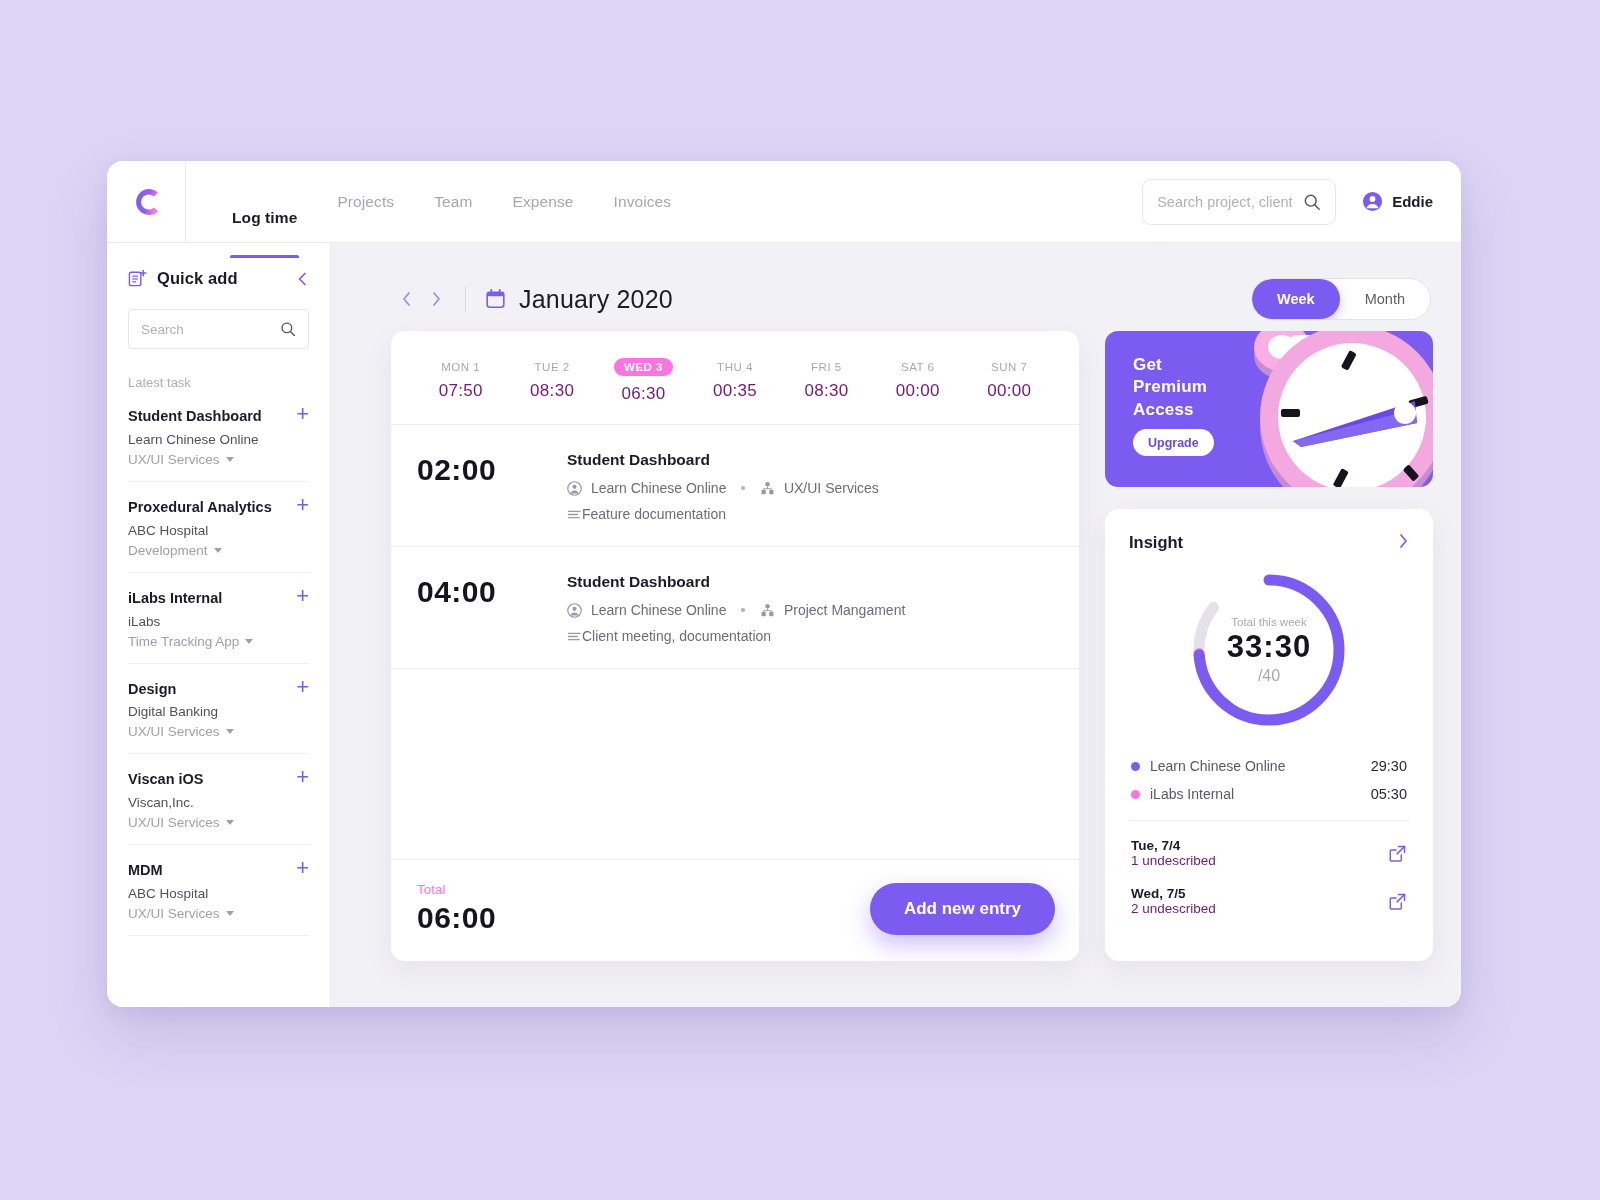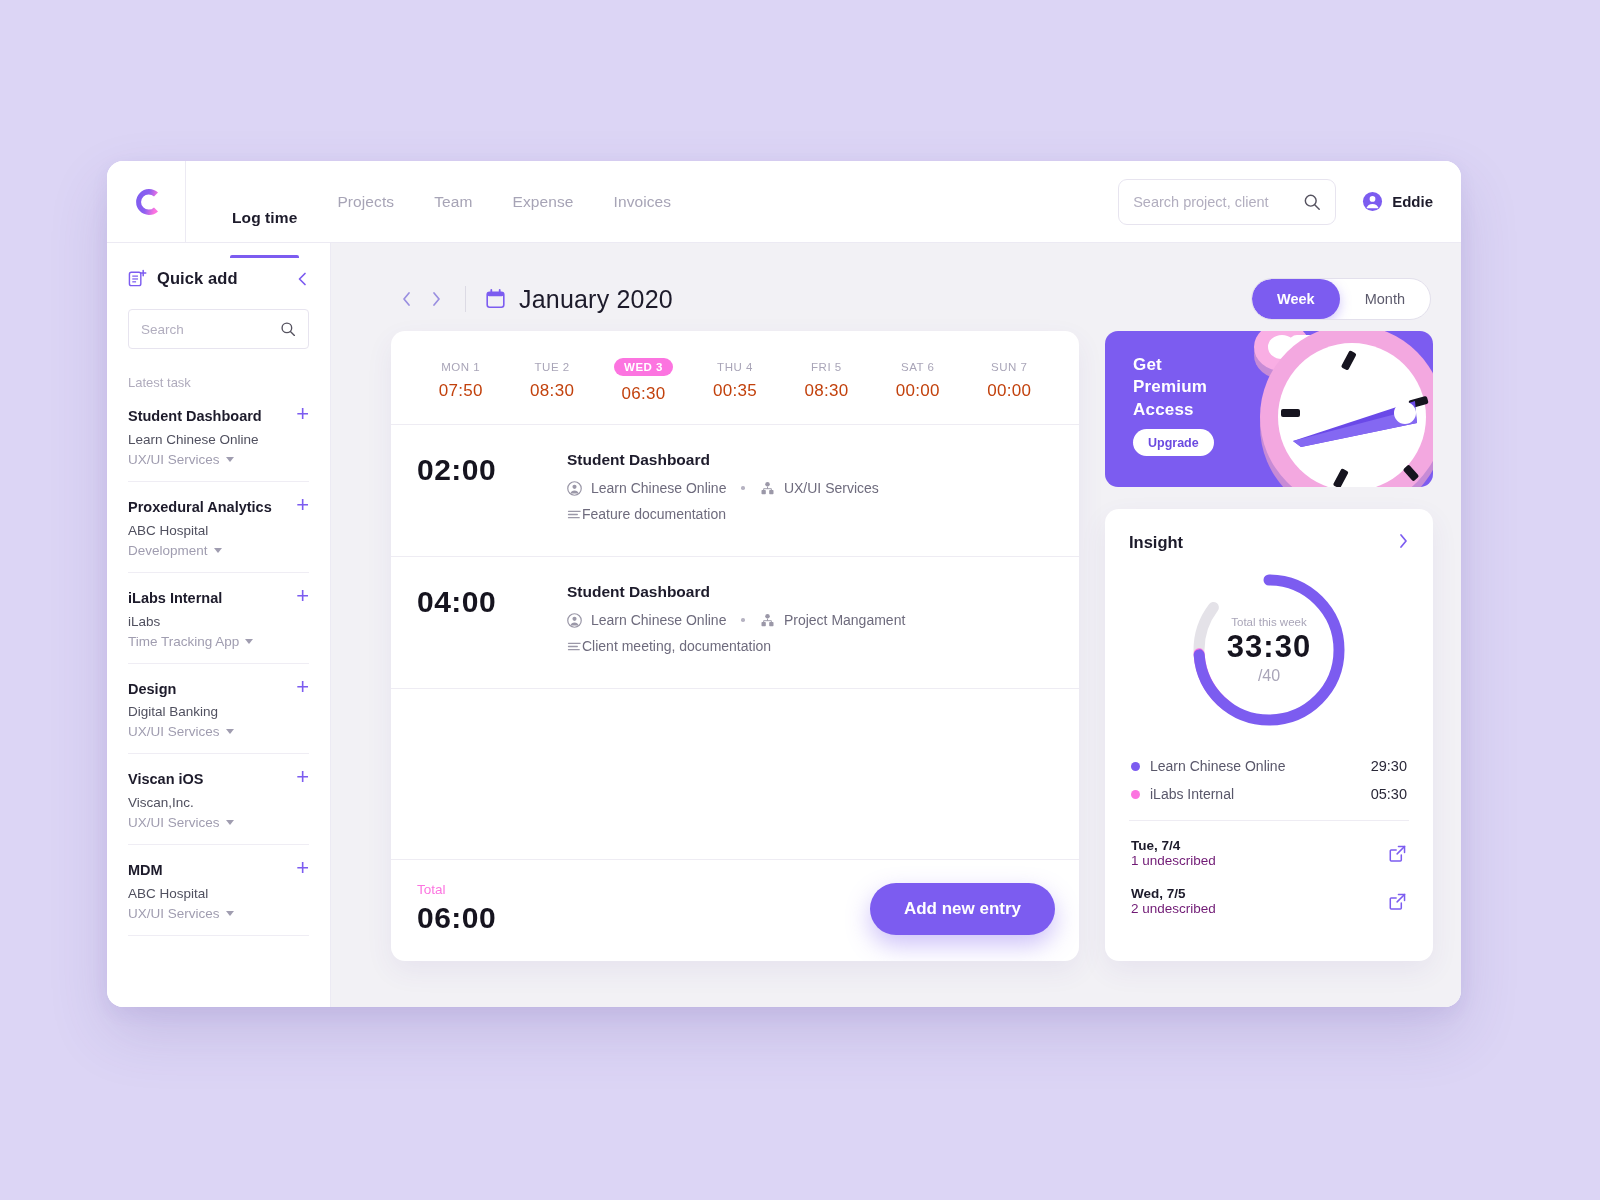--- a/index.html
+++ b/index.html
@@ -81,21 +81,21 @@
     border-top: 6px solid #b9b6c6;
   }
 
   .topnav-right {
     margin-left: auto;
     display: flex; align-items: center;
     padding-right: 28px;
     gap: 26px;
   }
   .search-box {
-    width: 218px; height: 46px;
+    width: 194px; height: 46px;
     border: 1px solid #e7e4ef;
     border-radius: 9px;
     display: flex; align-items: center;
     padding: 0 14px;
     gap: 6px;
   }
   .search-box input {
     border: none; outline: none;
     flex: 1;
     font-size: 14.5px;
@@ -248,26 +248,26 @@
     font-size: 11.5px; color: #a9a5b8; letter-spacing: 0.5px;
     margin-bottom: 8px; display: inline-block;
   }
   .day-cell.today .day-label {
     background: #fc74e0;
     color: #fff;
     border-radius: 10px;
     padding: 3px 10px;
     font-weight: bold;
   }
-  .day-time { font-size: 17px; color: #c2410c; letter-spacing: 0.3px; }
+  .day-time { font-size: 17px; color: #701a75; letter-spacing: 0.3px; }
 
   .entries { flex: 1; }
   .entry {
     display: flex;
-    padding: 26px 24px 34px 26px;
+    padding: 26px 24px 24px 26px;
     border-bottom: 1px solid #eeecf3;
   }
   .entry-dur {
     width: 150px; flex: 0 0 150px;
     font-size: 30px; font-weight: bold; color: #16141f;
     letter-spacing: 0.5px;
     padding-top: 2px;
   }
   .entry-body { flex: 1; min-width: 0; }
   .entry-title { font-size: 15.5px; font-weight: bold; color: #1d1b2b; margin-bottom: 11px; }

